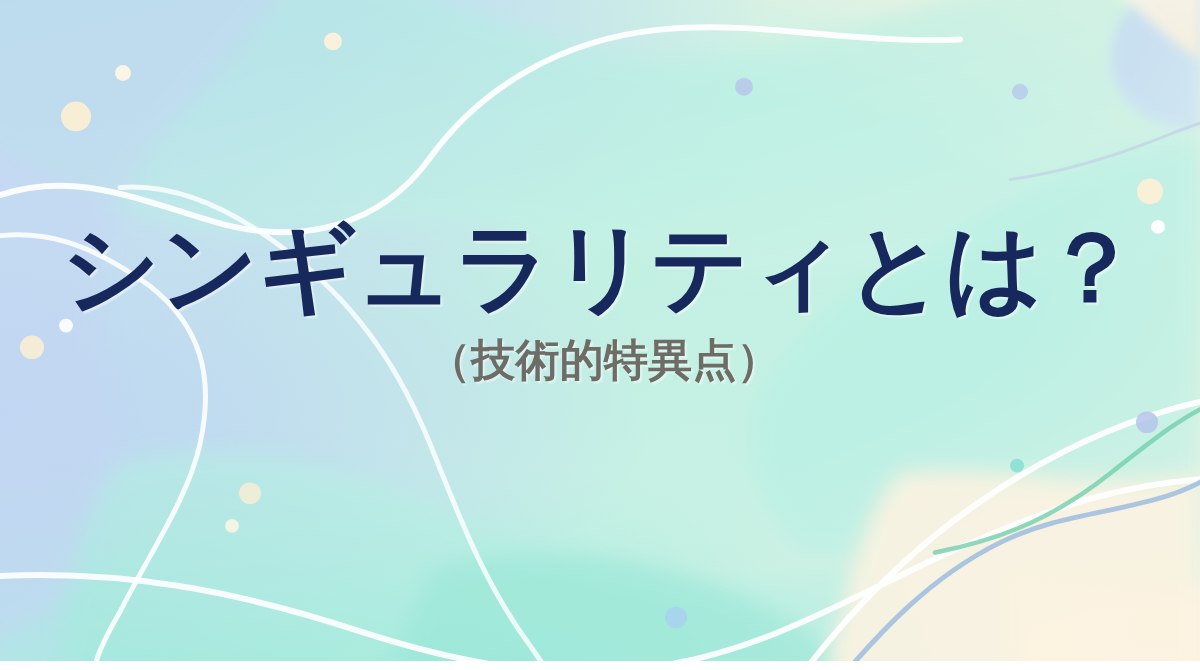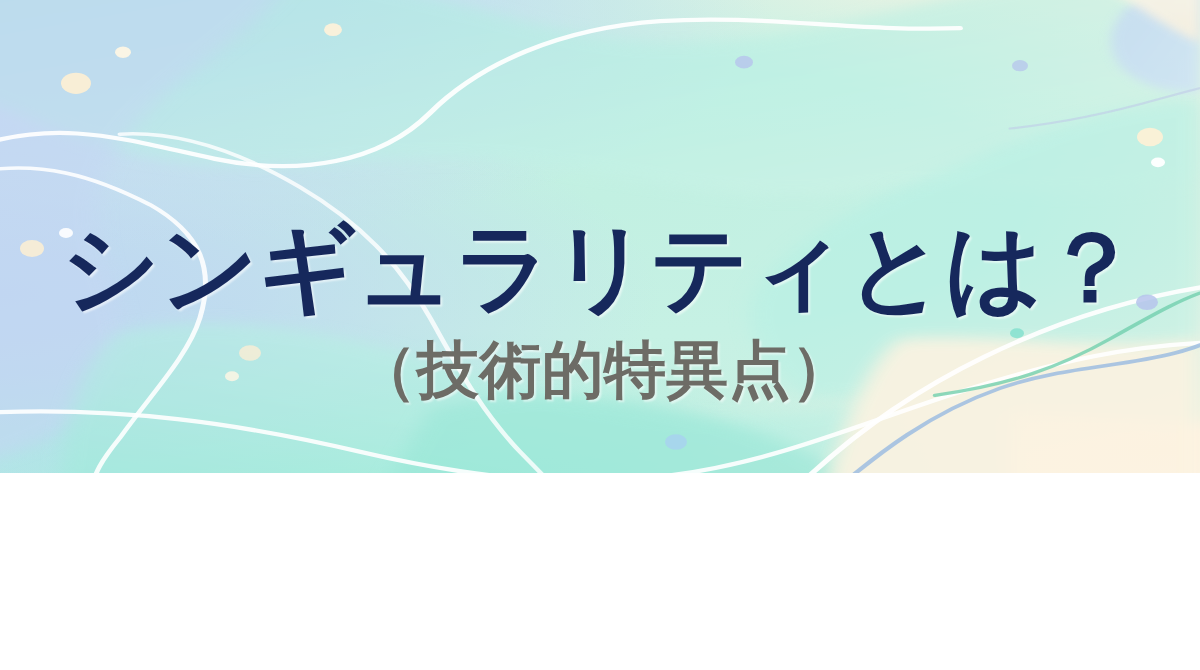--- a/index.html
+++ b/index.html
@@ -3,21 +3,21 @@
 <meta charset="utf-8">
 <style>
   html, body {
     margin: 0;
     padding: 0;
     background: #ffffff;
   }
   #slide {
     position: relative;
     width: 1200px;
-    height: 473px;
+    height: 661px;
     overflow: hidden;
     font-family: "Liberation Sans", "DejaVu Sans", sans-serif;
   }
 
   
   .bg-layer {
     position: absolute;
     inset: 0;
     width: 100%;
     height: 100%;
@@ -53,21 +53,21 @@
     font-size: 97px;
     line-height: 1.08;
     font-weight: 700;
     letter-spacing: -0.012em;
     color: #16285c;
     text-shadow: 2px 2px 2px rgba(255,255,255,0.55);
     white-space: nowrap;
   }
   #subtitle {
     margin: 14px 0 0 8px;
-    font-size: 62px;
+    font-size: 44px;
     line-height: 1.12;
     font-weight: 700;
     letter-spacing: 0.005em;
     color: #6d6c66;
     text-shadow: 2px 2px 2px rgba(255,255,255,0.5);
     white-space: nowrap;
   }
 </style>
 </head>
 <body>

